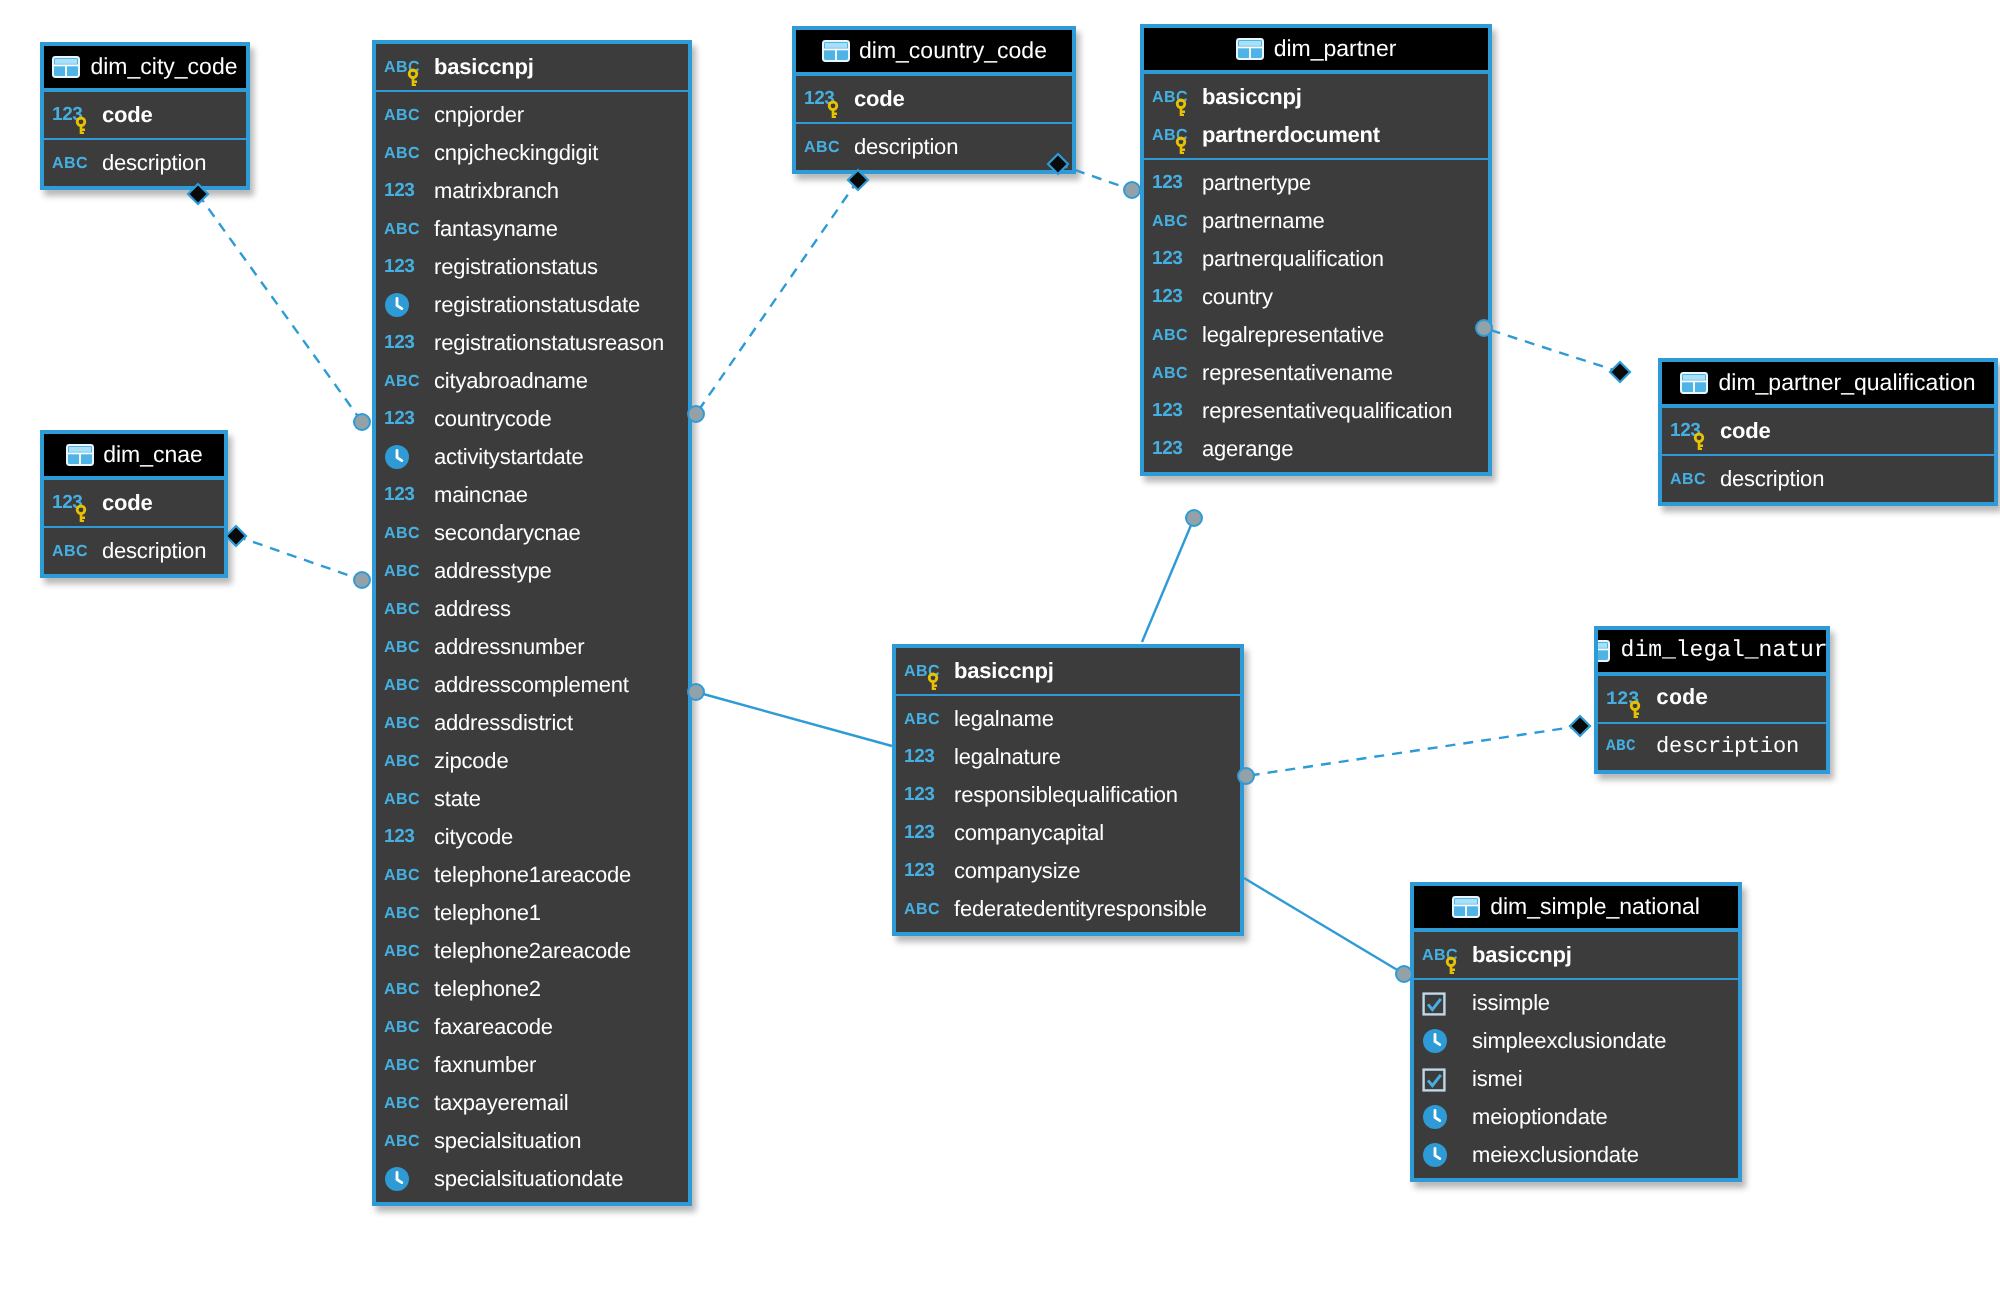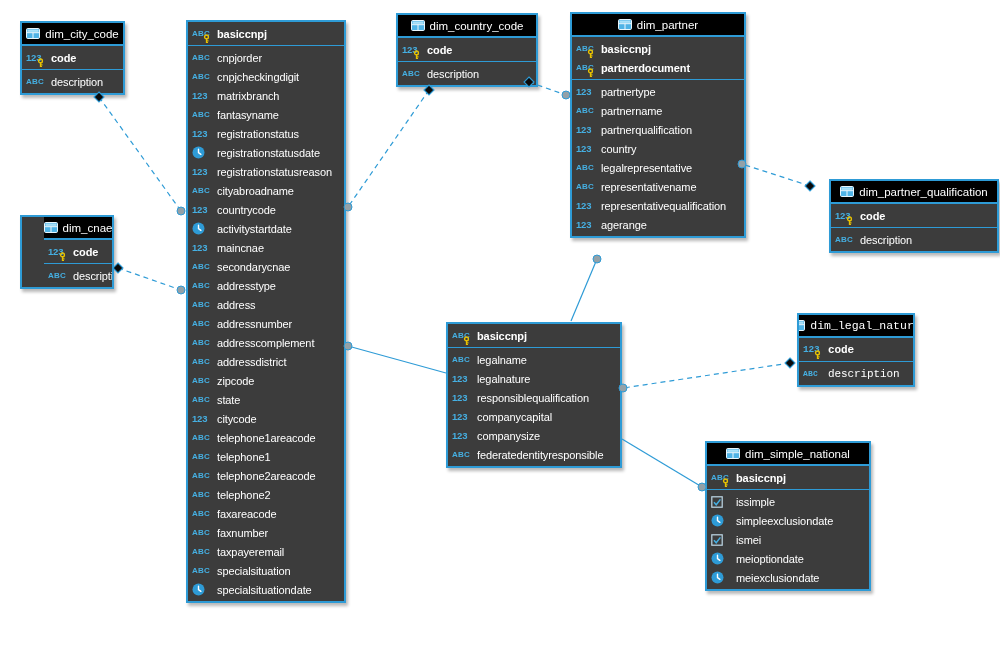--- a/index.html
+++ b/index.html
@@ -97,21 +97,21 @@
       </div>
       <div class="sec">
         <div class="row">
           <span class="ticon">
             <span class="tglyph t-abc">ABC</span>
           </span>
           <span class="fname">description</span>
         </div>
       </div>
     </div>
-    <div class="tbl" style="left: 20px; top: 215px; width: 94px; padding-left: 22px;">
+    <div class="tbl" style="left: 20px; top: 215px; width: 94px;">
       <div class="hdr">
         <span style="line-height:0"><svg width="14" height="11" viewBox="0 0 14 11">
             <rect x="0.5" y="0.5" width="13" height="10" rx="1.2" fill="#4FB3E6" stroke="#E8F6FD"></rect>
             <rect x="1.5" y="1.5" width="11" height="2.4" fill="#A9E0F8"></rect>
             <line x1="1" y1="4.7" x2="13" y2="4.7" stroke="#fff" stroke-width="0.9"></line>
             <line x1="7" y1="4.7" x2="7" y2="10" stroke="#fff" stroke-width="0.9"></line>
           </svg></span>
         <span class="title">dim_cnae</span>
       </div>
       <div class="sec pk">

